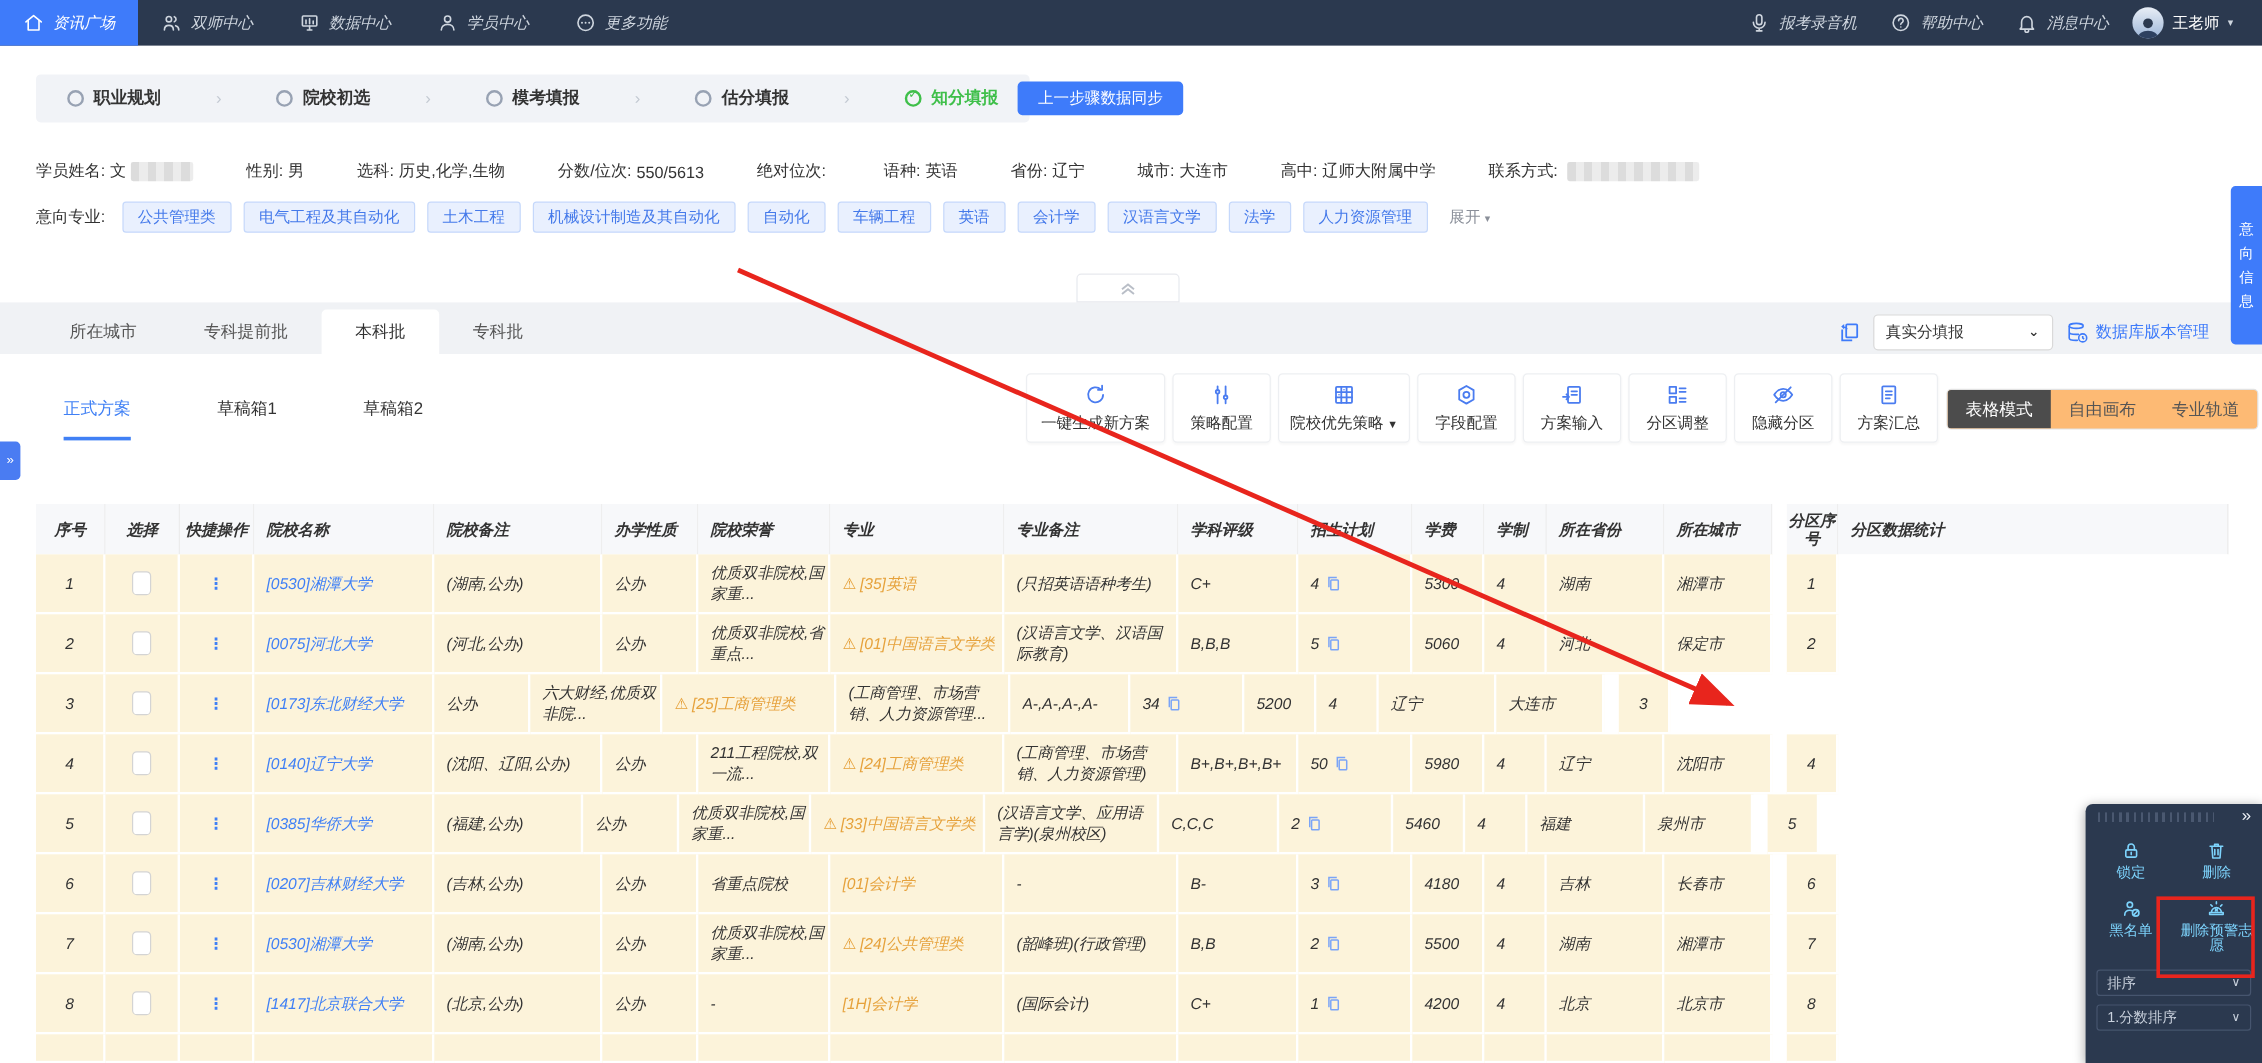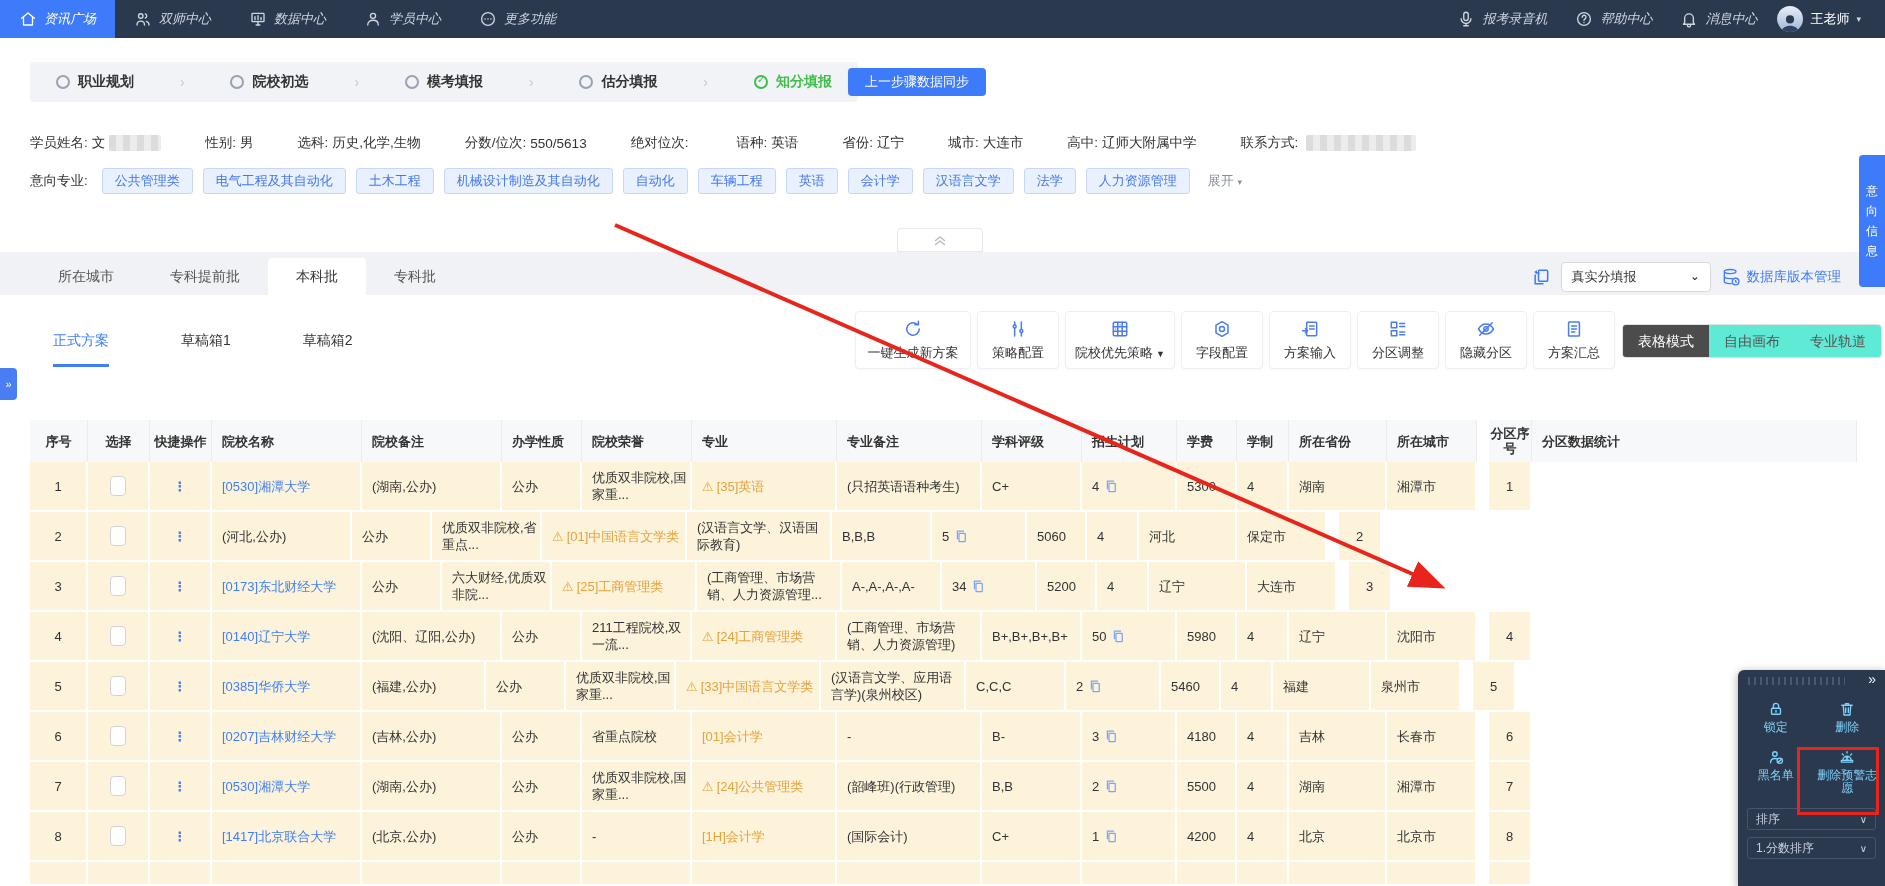--- a/index.html
+++ b/index.html
@@ -70,27 +70,27 @@
   .p-tab { padding-bottom:14px; cursor:pointer; color:#333; border-bottom:3px solid transparent; }
   .p-tab.active { color:#4080f5; border-bottom-color:#4080f5; }
   .toolbar { position:absolute; left:855px; top:311px; display:flex; gap:6px; z-index:7; }
   .tool-btn { width:82px; height:58px; background:#fff; border:1px solid #edeff2; border-radius:4px;
     display:flex; flex-direction:column; align-items:center; justify-content:center; gap:5px;
     font-size:13px; color:#333; cursor:pointer; box-shadow:0 1px 2px rgba(0,0,0,.03); }
   .tool-btn .t-ic { color:#4a7cf0; }
   .tool-btn.wide { width:116px; } .tool-btn.wide2 { width:110px; }
   .t-caret { font-size:9px; margin-left:3px; }
   .mode-toggle { position:absolute; left:1622px; top:324px; height:34px; display:flex; border:1px solid #e2e2e2;
-    border-radius:4px; overflow:hidden; background:#5eead4; font-size:14px; z-index:7; }
+    border-radius:4px; overflow:hidden; background:#fdba74; font-size:14px; z-index:7; }
   .m-seg { padding:0 15px; line-height:32px; color:#555; cursor:pointer; }
   .m-seg.active { background:#4c4c4c; color:#fff; }
 
   
   .table { position:absolute; left:30px; top:420px; width:1824px; z-index:4; }
-  .trow { display:flex; }
+  .trow { display:flex;font-style:italic; }
   .cell { flex:none; display:flex; align-items:center; padding-left:10px; overflow:hidden; line-height:17px; }
   .thead .cell { height:42px; background:#f7f8fa; font-weight:700; color:#333; border-right:1px solid #ececec; font-size:13px; }
   .tbody .cell { height:50px; background:#fcf3da; border-right:2px solid #fff; border-bottom:2px solid #fff; font-size:13px; }
   .cell.ctr { justify-content:center; padding-left:0; text-align:center; }
   .cell.gapcol, .cell.statcol { background:#fff !important; border-right:none !important; }
   .clamp { display:block; display:-webkit-box; -webkit-line-clamp:2; -webkit-box-orient:vertical; overflow:hidden; }
   .lnk { color:#4080f5; cursor:pointer; white-space:nowrap; }
   .cb { width:16px; height:20px; border:1px solid #d4d4d4; border-radius:4px; background:#fff; cursor:pointer; }
   .dots { color:#4080f5; font-weight:700; cursor:pointer; }
   .warncell { color:#e6a23c; }
@@ -544,20 +544,23 @@
           <div class="cell statcol" style="width:325px"></div>
         </div>
         <div class="trow ">
           <div class="cell ctr" style="width:58px">2</div>
           <div class="cell ctr" style="width:62px">
             <span class="cb"></span>
           </div>
           <div class="cell ctr" style="width:62px">
             <span class="dots">⋮</span>
           </div>
+          <div class="cell" style="width:150px">
+            <span class="lnk">[0075]河北大学</span>
+          </div>
           <div class="cell" style="width:140px">
             <span class="clamp">(河北,公办)</span>
           </div>
           <div class="cell" style="width:80px">公办</div>
           <div class="cell" style="width:110px">
             <span class="clamp">优质双非院校,省重点...</span>
           </div>
           <div class="cell" style="width:145px">
             <span class="warncell clamp"><span class="warn-tri">⚠</span>[01]中国语言文学类</span>
           </div>

